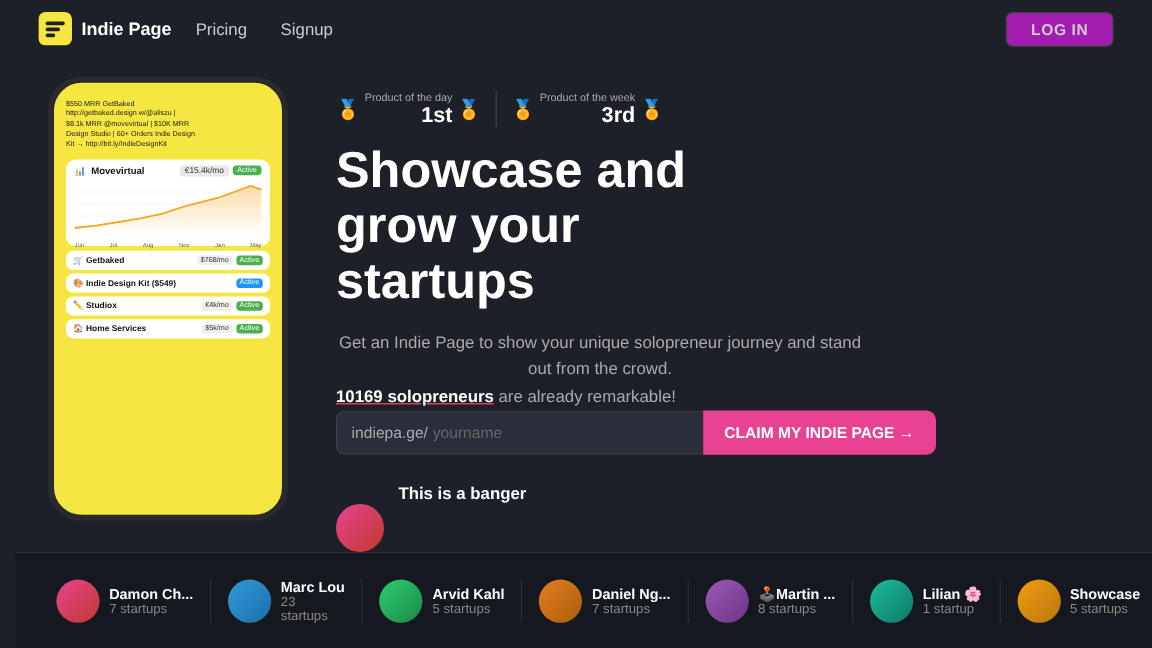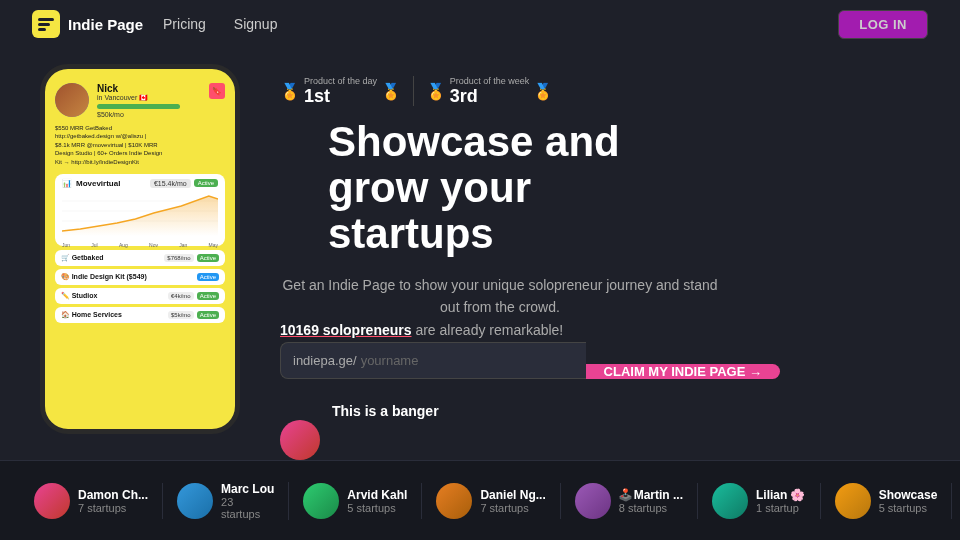--- a/index.html
+++ b/index.html
@@ -238,38 +238,38 @@
       display: flex;
       align-items: center;
       gap: 4px;
       font-size: 10px;
       color: #aaa;
     }
     .badge-number {
       font-size: 18px;
       font-weight: 700;
       color: #fff;
+      text-align: right;
     }
     .badge-laurel {
       font-size: 16px;
       color: #888;
     }
     .badge-divider {
       width: 1px;
       height: 30px;
       background: #444;
       margin: 0 4px;
     }
     .hero-title {
       font-size: 42px;
       font-weight: 800;
       line-height: 1.1;
       color: #fff;
       margin-bottom: 16px;
-      margin-left: 48px;
     }
     .hero-subtitle {
       font-size: 14px;
       color: #aaa;
       line-height: 1.6;
       max-width: 440px;
       margin-bottom: 4px;
       text-align: center;
     }
     .hero-count {
@@ -282,21 +282,20 @@
       text-decoration: underline;
       text-decoration-color: #ff4e6b;
     }
 
     
     .claim-row {
       display: flex;
       gap: 0;
       margin-bottom: 24px;
       max-width: 500px;
-      align-items: flex-end;
     }
     .claim-input-wrap {
       display: flex;
       align-items: center;
       background: #2a2d3a;
       border: 1px solid #444;
       border-right: none;
       border-radius: 8px 0 0 8px;
       padding: 0 12px;
       flex: 1;
@@ -352,21 +351,21 @@
     .test-handle {
       font-size: 12px;
       color: #fde047;
       margin-top: 44px;
     }
 
     
     .bottom-bar {
       position: absolute;
       bottom: 0;
-      left: 0;
+      left: 13px;
       right: 0;
       height: 80px;
       background: #16181f;
       display: flex;
       align-items: center;
       padding: 0 20px;
       gap: 0;
       border-top: 1px solid #2a2d3a;
     }
     .user-item {
@@ -412,32 +411,20 @@
     <a href="#" class="nav-link">Pricing</a>
     <a href="#" class="nav-link">Signup</a>
   </div>
   <button class="nav-login-btn">LOG IN</button>
 </nav>
 
 <div class="main">
 
   <div class="phone-mockup">
 
-    <div class="phone-profile">
-      <div class="phone-avatar">
-        <div class="phone-avatar-img"></div>
-      </div>
-      <div class="phone-profile-info">
-        <div class="phone-name">Nick</div>
-        <div class="phone-location">in Vancouver 🇨🇦</div>
-        <div class="phone-mrr-bar"></div>
-        <div class="phone-mrr-label">$50k/mo</div>
-      </div>
-      <div class="phone-bookmark">🔖</div>
-    </div>
     <div class="phone-bio" style="white-space:pre-line;">$550 MRR GetBaked
 http://getbaked.design w/@aliszu |
 $8.1k MRR @movevirtual | $10K MRR
 Design Studio | 60+ Orders Indie Design
 Kit → http://bit.ly/IndieDesignKit</div>
 
     <div class="phone-card">
       <div class="phone-card-header">
         <div style="display:flex;align-items:center;gap:4px;">
           <span style="font-size:8px;color:#555;">📊</span>

